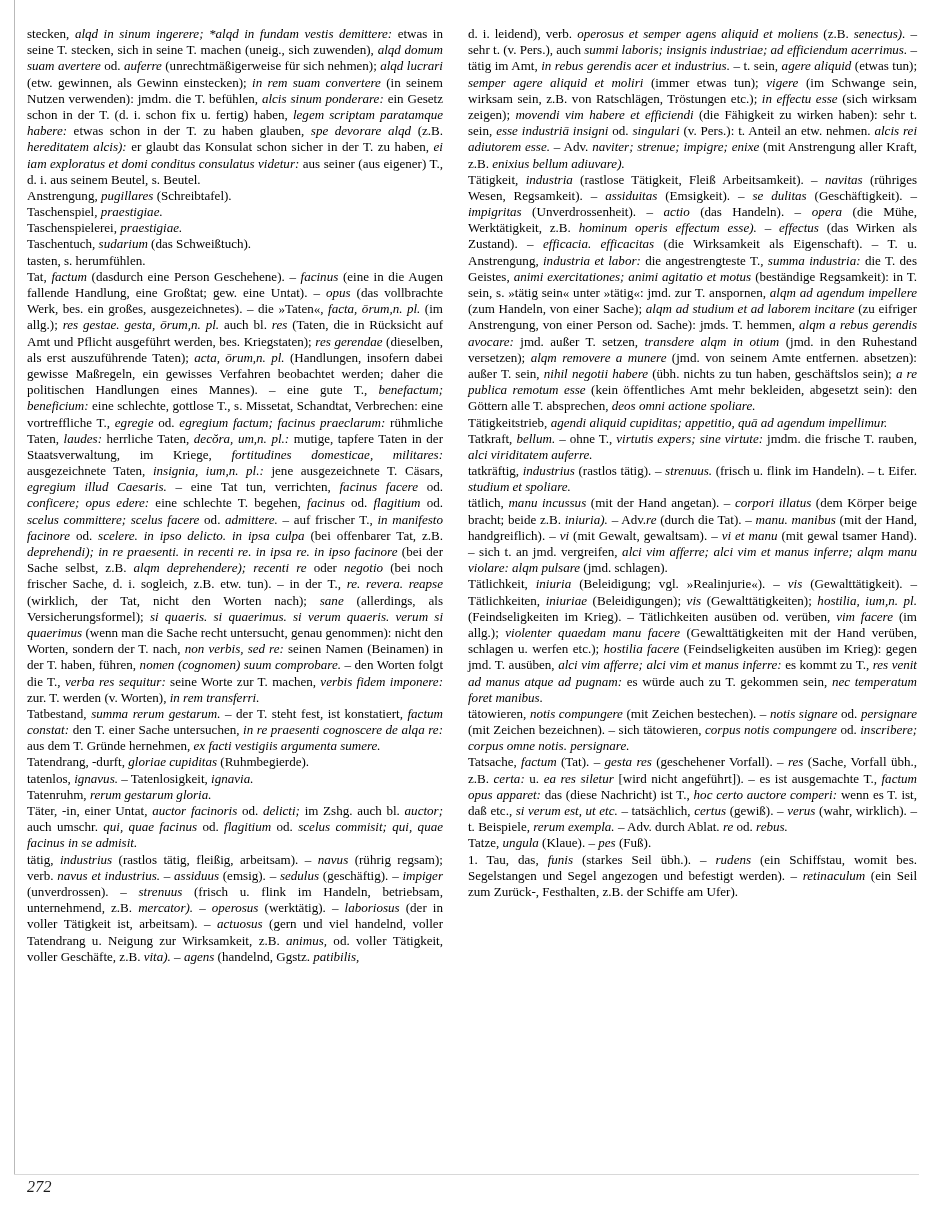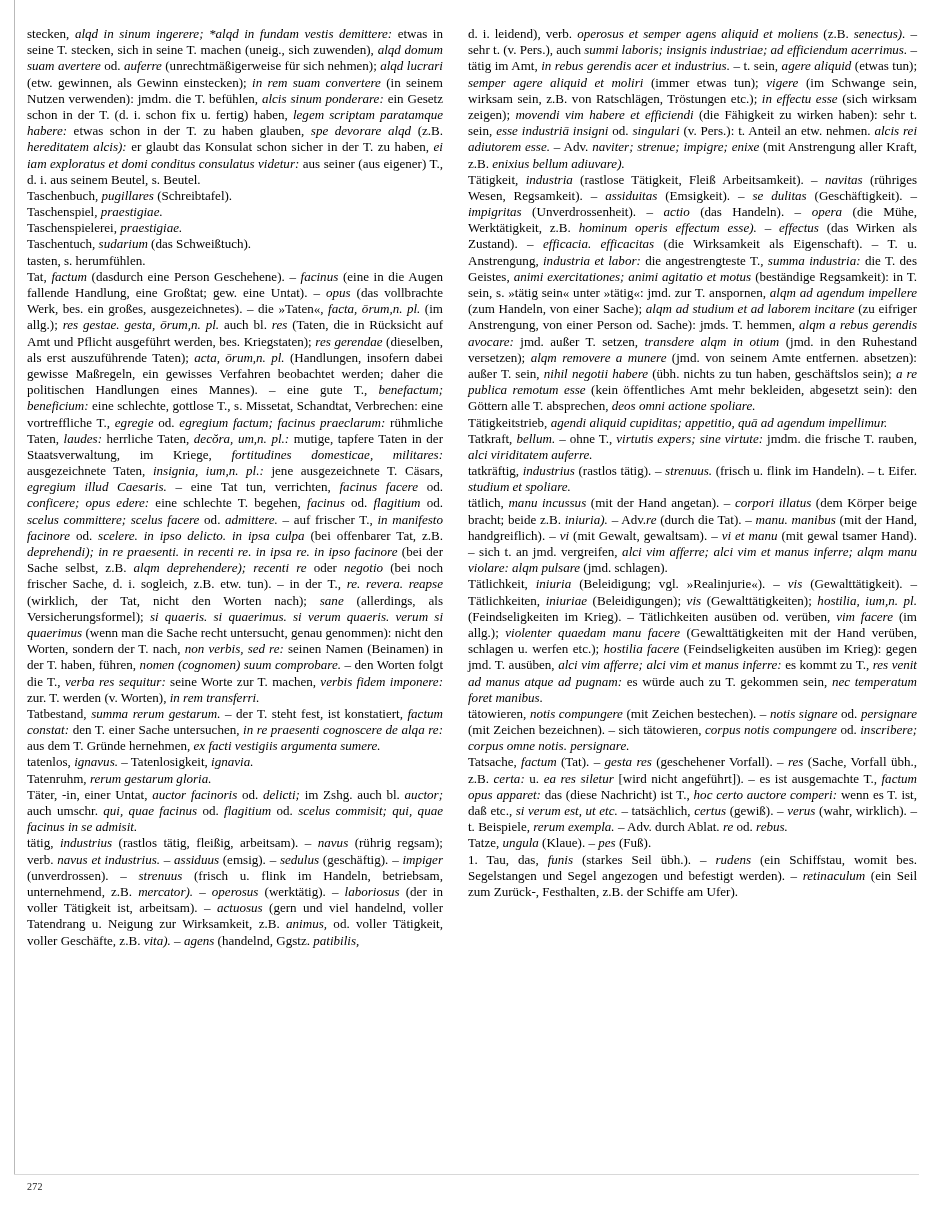--- a/index.html
+++ b/index.html
@@ -75,47 +75,49 @@
   b, .hw {
     font-weight: normal;
   }
   i, .lat {
     font-style: italic;
   }
   #page-number {
     position: absolute;
     left: 27px;
     top: 1181px;
-    font-size: 10px;
+    font-size: 16px;
     line-height: 12px;
     font-family: "Liberation Serif", "DejaVu Serif", serif;
     color: #1a1a1a;
     letter-spacing: 0.2px;
+    font-style: italic;
   }
   
   .entry:last-child { }
 </style>
 </head>
 <body>
 
 <div id="page">
 
   <div id="frame-left"></div>
   <div id="frame-bottom"></div>
 
   <div id="columns">
     <div class="col" id="col-left">
         <p class="entry cont">stecken, <i>alqd in sinum ingerere; *alqd in fundam vestis demittere:</i> etwas in seine T. stecken, sich in seine T. machen (uneig., sich zuwenden), <i>alqd domum suam avertere</i> od. <i>auferre</i> (unrechtmäßigerweise für sich nehmen); <i>alqd lucrari</i> (etw. gewinnen, als Gewinn einstecken); <i>in rem suam convertere</i> (in seinem Nutzen verwenden): jmdm. die T. befühlen, <i>alcis sinum ponderare:</i> ein Gesetz schon in der T. (d. i. schon fix u. fertig) haben, <i>legem scriptam paratamque habere:</i> etwas schon in der T. zu haben glauben, <i>spe devorare alqd</i> (z.B. <i>hereditatem alcis):</i> er glaubt das Konsulat schon sicher in der T. zu haben, <i>ei iam exploratus et domi conditus consulatus videtur:</i> aus seiner (aus eigener) T., d. i. aus seinem Beutel, s. Beutel.</p>
-        <p class="entry"><b>Taschenbuch</b>, <i>pugillares</i> (Schreibtafel).</p>
+        <p class="entry"><b>Anstrengung</b>, <i>pugillares</i> (Schreibtafel).</p>
         <p class="entry"><b>Taschenspiel</b>, <i>praestigiae.</i></p>
         <p class="entry"><b>Taschenspielerei</b>, <i>praestigiae.</i></p>
         <p class="entry"><b>Taschentuch</b>, <i>sudarium</i> (das Schweißtuch).</p>
         <p class="entry"><b>tasten</b>, s. herumfühlen.</p>
         <p class="entry"><b>Tat</b>, <i>factum</i> (dasdurch eine Person Geschehene). – <i>facinus</i> (eine in die Augen fallende Handlung, eine Großtat; gew. eine Untat). – <i>opus</i> (das vollbrachte Werk, bes. ein großes, ausgezeichnetes). – die »Taten«, <i>facta, ōrum,</i><b><i>n. pl</i></b><i>.</i> (im allg.); <i>res gestae. gesta, ōrum,</i><b><i>n. pl</i></b><i>.</i> auch bl. <i>res</i> (Taten, die in Rücksicht auf Amt und Pflicht ausgeführt werden, bes. Kriegstaten); <i>res gerendae</i> (dieselben, als erst auszuführende Taten); <i>acta, ōrum,</i><b><i>n. pl</i></b><i>.</i> (Handlungen, insofern dabei gewisse Maßregeln, ein gewisses Verfahren beobachtet werden; daher die politischen Handlungen eines Mannes). – eine gute T., <i>benefactum; beneficium:</i> eine schlechte, gottlose T., s. Missetat, Schandtat, Verbrechen: eine vortreffliche T., <i>egregie</i> od. <i>egregium factum; facinus praeclarum:</i> rühmliche Taten, <i>laudes:</i> herrliche Taten, <i>decŏra, um,</i><b><i>n. pl.:</i></b> mutige, tapfere Taten in der Staatsverwaltung, im Kriege, <i>fortitudines domesticae, militares:</i> ausgezeichnete Taten, <i>insignia, ium,</i><b><i>n. pl.:</i></b> jene ausgezeichnete T. Cäsars, <i>egregium illud Caesaris.</i> – eine Tat tun, verrichten, <i>facinus facere</i> od. <i>conficere; opus edere:</i> eine schlechte T. begehen, <i>facinus</i> od. <i>flagitium</i> od. <i>scelus committere; scelus facere</i> od. <i>admittere.</i> – auf frischer T., <i>in manifesto facinore</i> od. <i>scelere. in ipso delicto. in ipsa culpa</i> (bei offenbarer Tat, z.B. <i>deprehendi); in re praesenti. in recenti re. in ipsa re. in ipso facinore</i> (bei der Sache selbst, z.B. <i>alqm deprehendere); recenti re</i> oder <i>negotio</i> (bei noch frischer Sache, d. i. sogleich, z.B. etw. tun). – in der T., <i>re. revera. reapse</i> (wirklich, der Tat, nicht den Worten nach); <i>sane</i> (allerdings, als Versicherungsformel); <i>si quaeris. si quaerimus. si verum quaeris. verum si quaerimus</i> (wenn man die Sache recht untersucht, genau genommen): nicht den Worten, sondern der T. nach, <i>non verbis, sed re:</i> seinen Namen (Beinamen) in der T. haben, führen, <i>nomen (cognomen) suum comprobare.</i> – den Worten folgt die T., <i>verba res sequitur:</i> seine Worte zur T. machen, <i>verbis fidem imponere:</i> zur. T. werden (v. Worten), <i>in rem transferri.</i></p>
         <p class="entry"><b>Tatbestand</b>, <i>summa rerum gestarum.</i> – der T. steht fest, ist konstatiert, <i>factum constat:</i> den T. einer Sache untersuchen, <i>in re praesenti cognoscere de alqa re:</i> aus dem T. Gründe hernehmen, <i>ex facti vestigiis argumenta sumere.</i></p>
+        <p class="entry"><b>Tatendrang, -durft</b>, <i>gloriae cupiditas</i> (Ruhmbegierde).</p>
         <p class="entry"><b>tatenlos</b>, <i>ignavus.</i> – <b>Tatenlosigkeit</b>, <i>ignavia.</i></p>
         <p class="entry"><b>Tatenruhm</b>, <i>rerum gestarum gloria.</i></p>
         <p class="entry"><b>Täter, -in</b>, einer Untat, <i>auctor facinoris</i> od. <i>delicti;</i> im Zshg. auch bl. <i>auctor;</i> auch umschr. <i>qui, quae facinus</i> od. <i>flagitium</i> od. <i>scelus commisit; qui, quae facinus in se admisit.</i></p>
         <p class="entry"><b>tätig</b>, <i>industrius</i> (rastlos tätig, fleißig, arbeitsam). – <i>navus</i> (rührig regsam); verb. <i>navus et industrius.</i> – <i>assiduus</i> (emsig). – <i>sedulus</i> (geschäftig). – <i>impiger</i> (unverdrossen). – <i>strenuus</i> (frisch u. flink im Handeln, betriebsam, unternehmend, z.B. <i>mercator).</i> – <i>operosus</i> (werktätig). – <i>laboriosus</i> (der in voller Tätigkeit ist, arbeitsam). – <i>actuosus</i> (gern und viel handelnd, voller Tatendrang u. Neigung zur Wirksamkeit, z.B. <i>animus,</i> od. voller Tätigkeit, voller Geschäfte, z.B. <i>vita).</i> – <i>agens</i> (handelnd, Ggstz. <i>patibilis,</i></p>
       </div>
     <div class="col" id="col-right">
         <p class="entry cont">d. i. leidend), verb. <i>operosus et semper agens aliquid et moliens</i> (z.B. <i>senectus).</i> – sehr t. (v. Pers.), auch <i>summi laboris; insignis industriae; ad efficiendum acerrimus.</i> – tätig im Amt, <i>in rebus gerendis acer et industrius.</i> – t. sein, <i>agere aliquid</i> (etwas tun); <i>semper agere aliquid et moliri</i> (immer etwas tun); <i>vigere</i> (im Schwange sein, wirksam sein, z.B. von Ratschlägen, Tröstungen etc.); <i>in effectu esse</i> (sich wirksam zeigen); <i>movendi vim habere et efficiendi</i> (die Fähigkeit zu wirken haben): sehr t. sein, <i>esse industriā insigni</i> od. <i>singulari</i> (v. Pers.): t. Anteil an etw. nehmen. <i>alcis rei adiutorem esse.</i> – <b>Adv</b>. <i>naviter; strenue; impigre; enixe</i> (mit Anstrengung aller Kraft, z.B. <i>enixius bellum adiuvare).</i></p>
         <p class="entry"><b>Tätigkeit</b>, <i>industria</i> (rastlose Tätigkeit, Fleiß Arbeitsamkeit). – <i>navitas</i> (rühriges Wesen, Regsamkeit). – <i>assiduitas</i> (Emsigkeit). – <i>se dulitas</i> (Geschäftigkeit). – <i>impigritas</i> (Unverdrossenheit). – <i>actio</i> (das Handeln). – <i>opera</i> (die Mühe, Werktätigkeit, z.B. <i>hominum operis effectum esse).</i> – <i>effectus</i> (das Wirken als Zustand). – <i>efficacia. efficacitas</i> (die Wirksamkeit als Eigenschaft). – T. u. Anstrengung, <i>industria et labor:</i> die angestrengteste T., <i>summa industria:</i> die T. des Geistes, <i>animi exercitationes; animi agitatio et motus</i> (beständige Regsamkeit): in T. sein, s. »tätig sein« unter »tätig«: jmd. zur T. anspornen, <i>alqm ad agendum impellere</i> (zum Handeln, von einer Sache); <i>alqm ad studium et ad laborem incitare</i> (zu eifriger Anstrengung, von einer Person od. Sache): jmds. T. hemmen, <i>alqm a rebus gerendis avocare:</i> jmd. außer T. setzen, <i>transdere alqm in otium</i> (jmd. in den Ruhestand versetzen); <i>alqm removere a munere</i> (jmd. von seinem Amte entfernen. absetzen): außer T. sein, <i>nihil negotii habere</i> (übh. nichts zu tun haben, geschäftslos sein); <i>a re publica remotum esse</i> (kein öffentliches Amt mehr bekleiden, abgesetzt sein): den Göttern alle T. absprechen, <i>deos omni actione spoliare.</i></p>
         <p class="entry"><b>Tätigkeitstrieb</b>, <i>agendi aliquid cupiditas; appetitio, quā ad agendum impellimur.</i></p>
         <p class="entry"><b>Tatkraft</b>, <i>bellum.</i> – ohne T., <i>virtutis expers; sine virtute:</i> jmdm. die frische T. rauben, <i>alci viriditatem auferre.</i></p>

